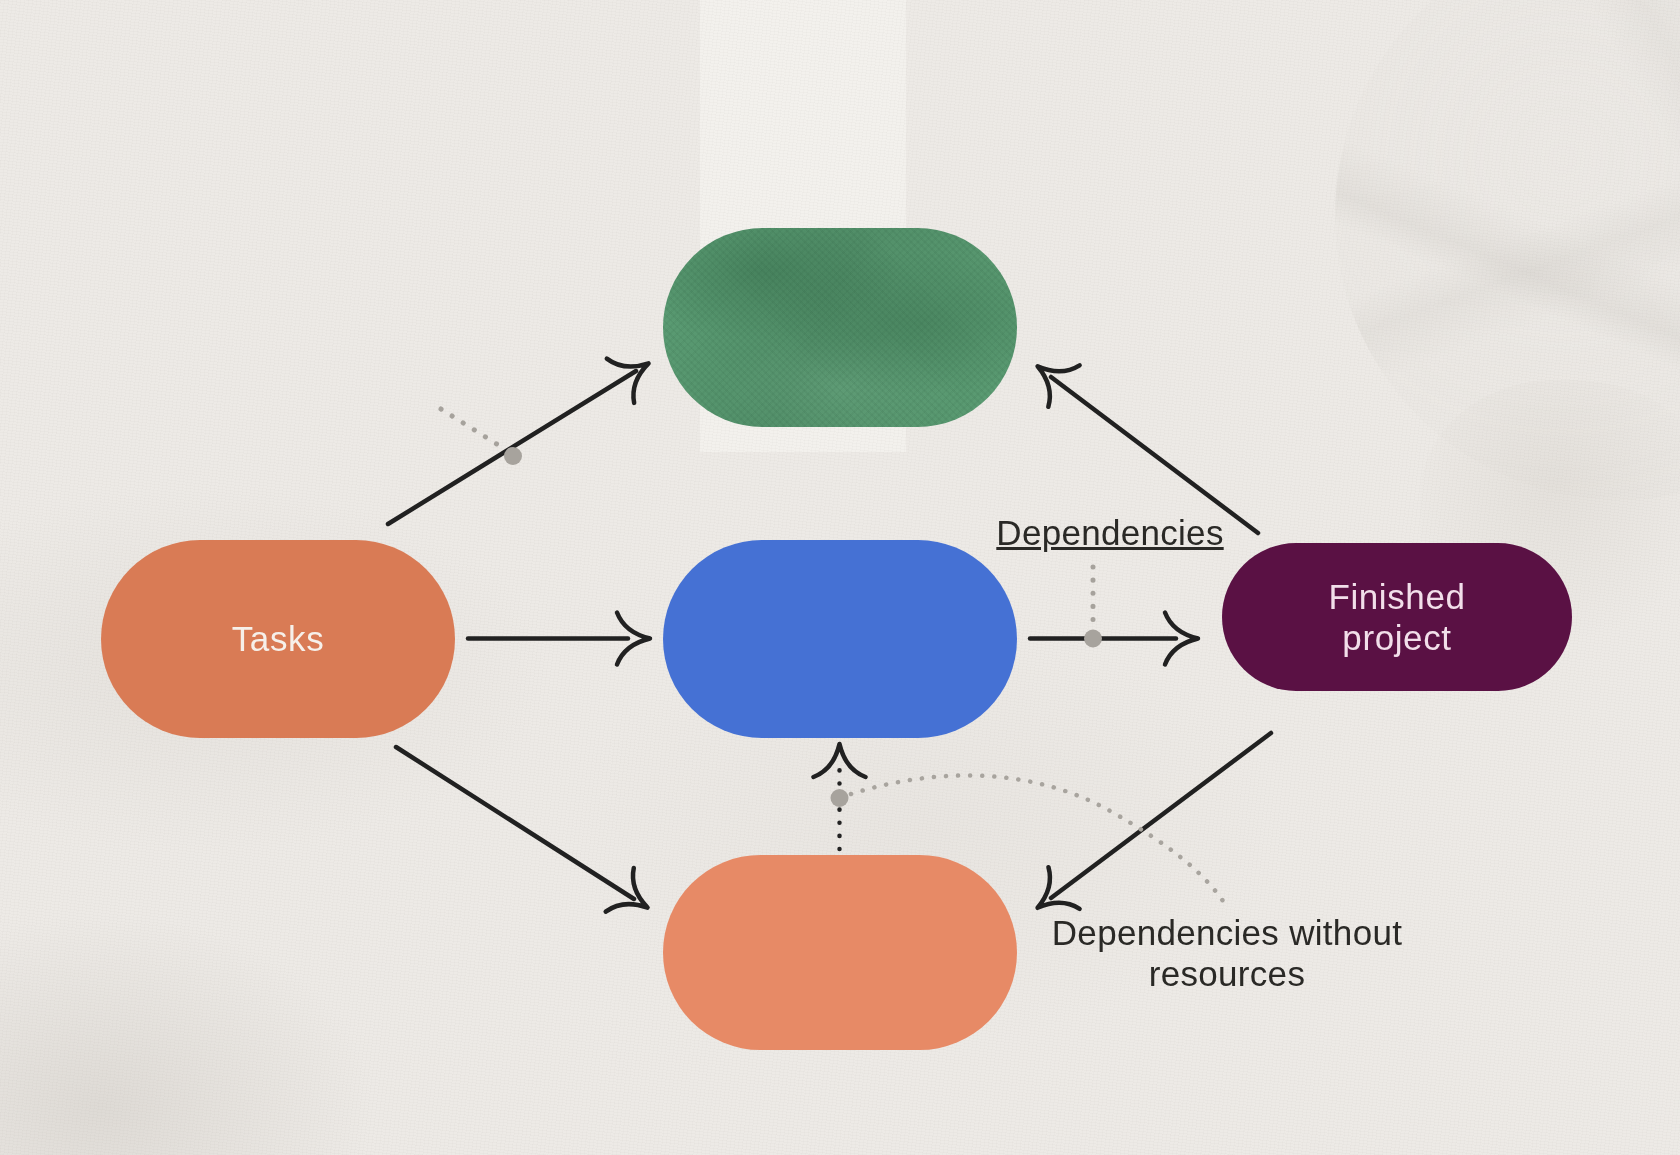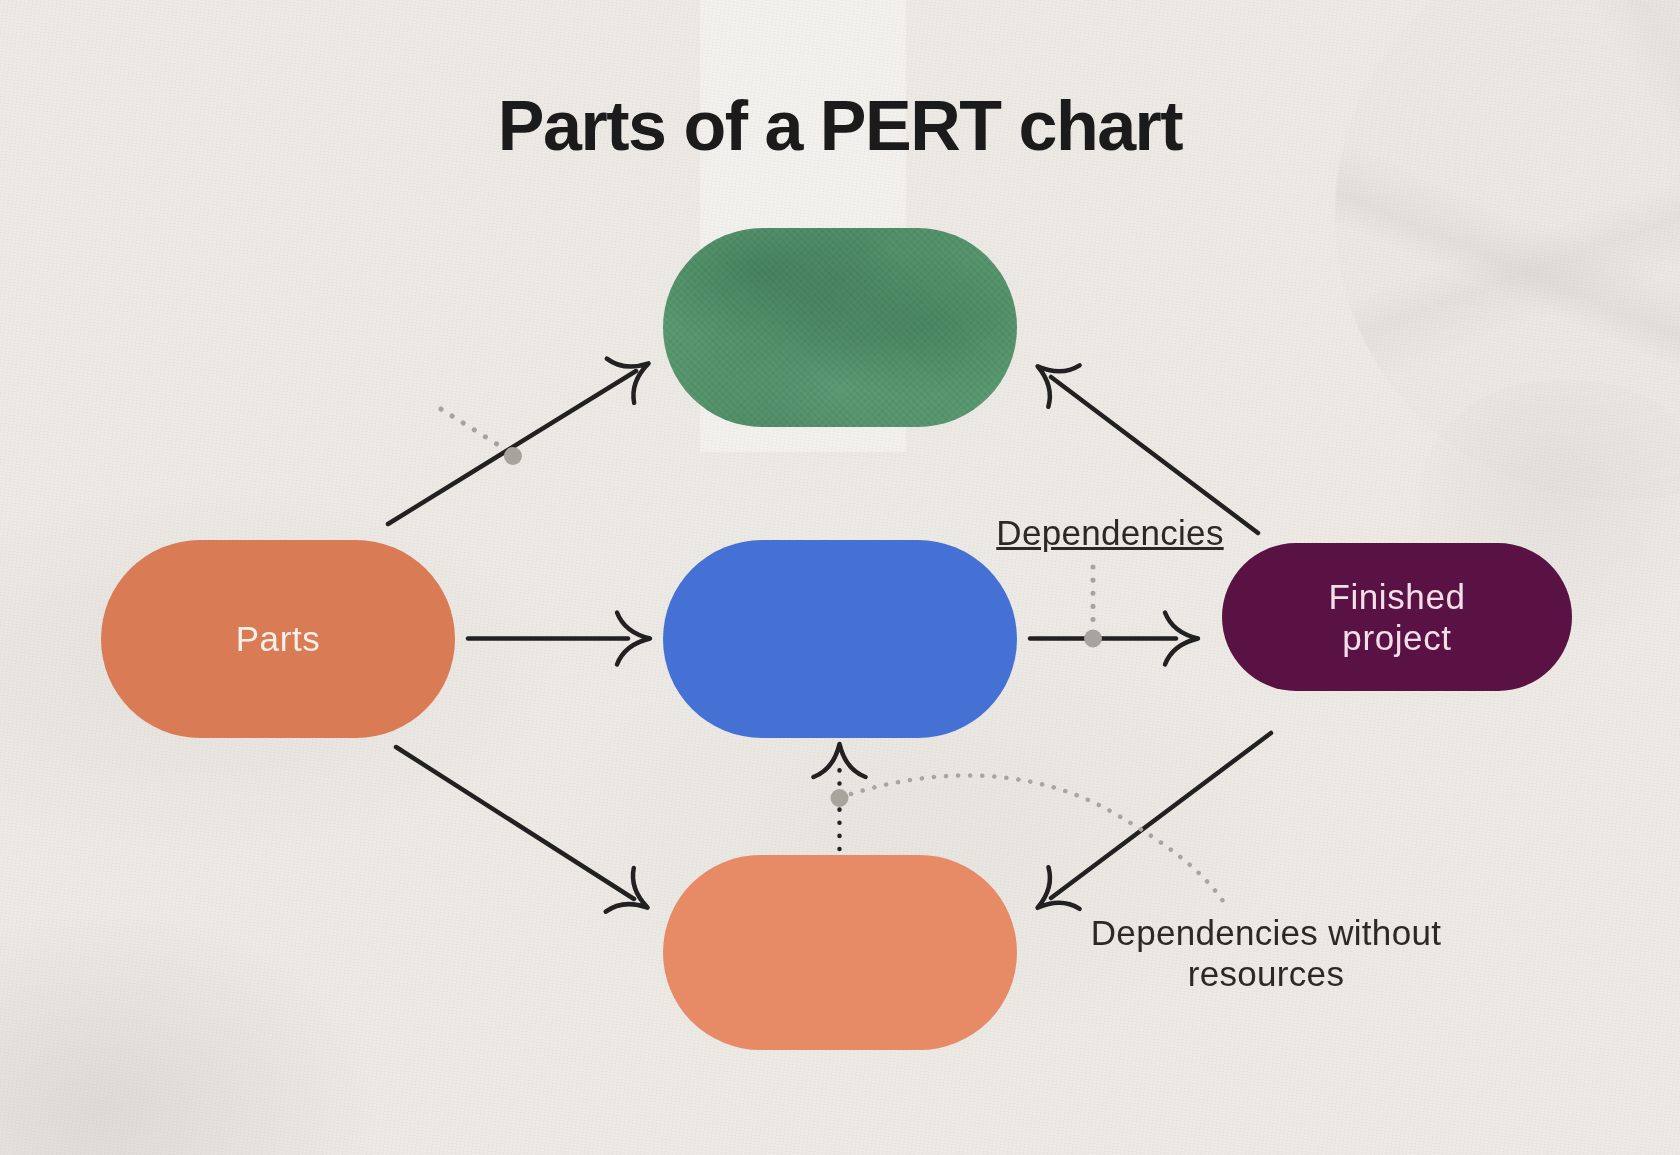--- a/index.html
+++ b/index.html
@@ -81,45 +81,44 @@
   .note {
     position: absolute;
     color: #2A2926;
     font-size: 35px;
     letter-spacing: 0.3px;
     text-align: center;
     line-height: 1.16;
   }
   .note-tasks { left: 340px; top: 374px; width: 200px; }
   .note-deps  { left: 950px; top: 513px; width: 320px; text-decoration: underline; }
-  .note-dwr   { left: 1086px; top: 913px; width: 360px; }
+  .note-dwr   { left: 1047px; top: 913px; width: 360px; }
 
   svg.wires { position: absolute; left: 0; top: 0; }
   .wire { stroke: #212121; stroke-width: 4.5; fill: none; stroke-linecap: round; }
   .head { stroke: #212121; stroke-width: 4.5; fill: none; stroke-linecap: round; stroke-linejoin: round; }
   .dotted-gray { stroke: #A6A29C; stroke-width: 5; fill: none; stroke-linecap: round; stroke-dasharray: 0.1 13; }
   .dotted-gray-fine { stroke: #A8A49E; stroke-width: 4.5; fill: none; stroke-linecap: round; stroke-dasharray: 0.1 12; }
   .dotted-black { stroke: #222222; stroke-width: 4.5; fill: none; stroke-linecap: round; stroke-dasharray: 0.1 13; }
   .marker-dot { fill: #A7A39D; }
 </style>
 </head>
 <body>
 
 <div class="canvas">
 
   <div class="band"></div>
   <div class="marble-circle"></div>
   <div class="marble-blob"></div>
   <div class="grain"></div>
 
-  <div class="title">Parts of a PERT chart</div>
 
   <div class="pill pill-green"></div>
   <div class="pill pill-nodes">
-    <span class="pill-label">Parts</span>
+    <span class="pill-label">Tasks</span>
   </div>
   <div class="pill pill-blue"></div>
   <div class="pill pill-purple">
     <span class="pill-label">Finished project</span>
   </div>
   <div class="pill pill-orange-b"></div>
 
   <svg class="wires" width="1680" height="1155" viewBox="0 0 1680 1155">
 
     <g>

